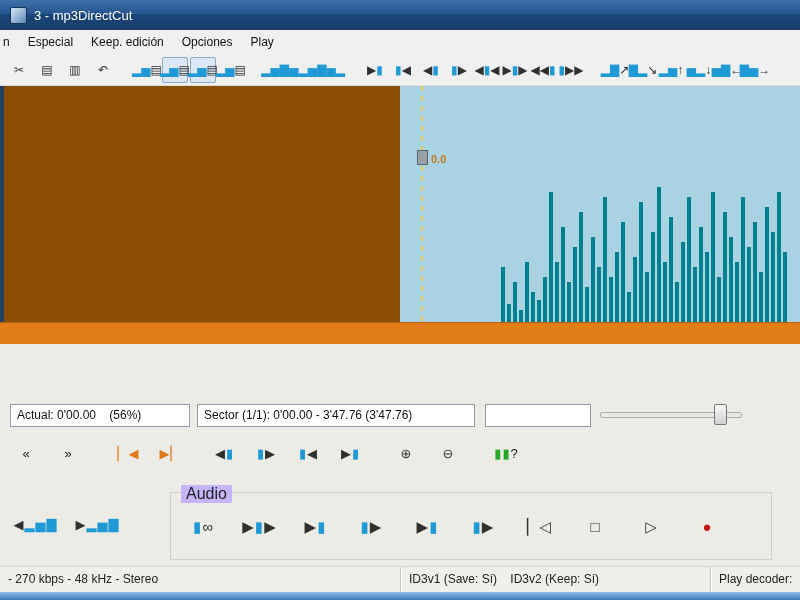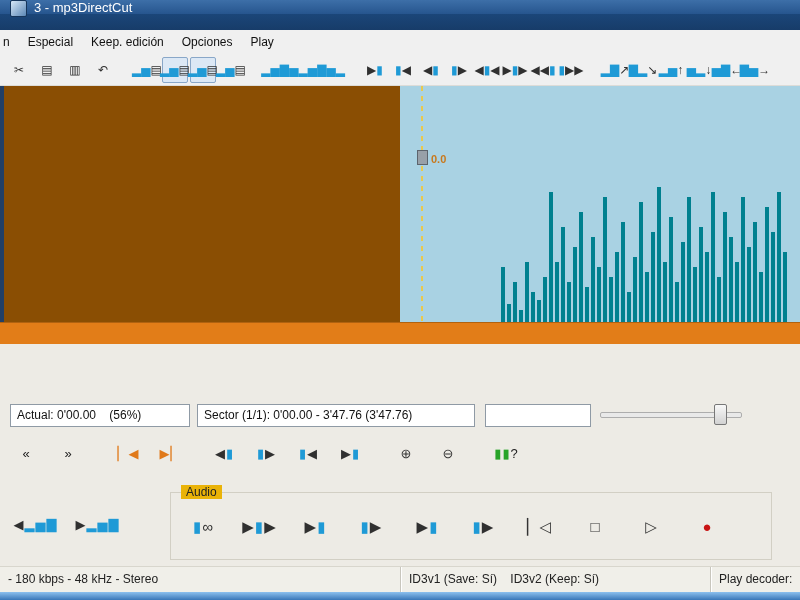--- a/index.html
+++ b/index.html
@@ -2,21 +2,21 @@
 <html style="--played: #8a4e03; --remaining: #a9d2e3; --bars: #00808f; --strip: #e27d18; --cursor: #e9c94d;"><head>
 <meta charset="utf-8">
 <style>
   html,body{margin:0;padding:0}
   body{width:800px;height:600px;overflow:hidden;position:relative;
        font-family:"Liberation Sans",sans-serif;background:#f0f0f0}
 
   
   .titlebar{position:absolute;left:0;top:0;width:800px;height:30px;
     background:linear-gradient(180deg,#3d6fa8 0%,#27568f 45%,#1b4679 46%,#173c69 100%);
-    display:flex;color:#fff;font-size:13px}
+    display:flex;align-items:center;color:#fff;font-size:13px}
   .app-icon{width:15px;height:15px;margin:0 7px 0 10px;border-radius:2px;
     background:linear-gradient(135deg,#d6e7f7,#5b87b5);border:1px solid #16355a;display:inline-block}
 
   
   .menubar{position:absolute;top:30px;left:0;width:800px;height:24px;background:#f0f0f0;
     display:flex;align-items:center;font-size:12px;color:#111;border-bottom:1px solid #e3e3e3}
   .menu-item{padding:4px 9px;cursor:default}
   .menu-item:first-child{padding-left:3px}
 
   
@@ -57,21 +57,21 @@
   .transport .tgroup{margin-right:20px}
   .transport .tgroup:nth-child(2){margin-right:14px}
   .transport .tgroup:nth-child(3){margin-right:16px}
   .transport .tgroup:nth-child(4){margin-right:18px}
   .transport .btn{width:38px;height:26px;font-size:13px;gap:1px}
 
   .left-btns{position:absolute;top:156px;left:8px;display:flex;gap:8px}
   .left-btns .btn{width:52px;height:46px;font-size:13px;gap:1px}
 
   .audio-box{position:absolute;left:170px;top:148px;width:600px;height:66px;border:1px solid #d2cfc4}
-  .audio-label{position:absolute;top:-8px;left:10px;background:#eab308;padding:0 5px;font-size:12px;color:#222}
+  .audio-label{position:absolute;top:-8px;left:10px;background:#c4b5fd;padding:0 5px;font-size:16px;color:#222}
   .audio-btns{position:absolute;left:10px;top:12px;display:flex;gap:12px;align-items:center}
   .audio-btns .btn{width:42px;height:40px;font-size:15px;gap:1px}
 
   
   .statusbar{position:absolute;top:566px;left:0;width:800px;height:26px;background:#f0efe9;
     border-top:1px solid #d8d6cd;font-size:12px;color:#222;display:flex;box-sizing:border-box}
   .sb{line-height:24px;padding-left:8px;box-sizing:border-box;white-space:pre;overflow:hidden}
   .s1{width:400px}
   .s2{width:310px;border-left:1px solid #c8c6bd;box-shadow:inset 1px 0 0 #fff}
   .s3{flex:1;border-left:1px solid #c8c6bd;box-shadow:inset 1px 0 0 #fff}
@@ -405,20 +405,20 @@
           </div>
           <div class="btn">
             <span style="color: rgb(200, 20, 20);">●</span>
           </div>
         </div>
     </div>
 
   </div>
 
   <div class="statusbar">
-    <div class="sb s1">- 180 kbps - 48 kHz - Stereo</div>
+    <div class="sb s1">- 270 kbps - 48 kHz - Stereo</div>
     <div class="sb s2">ID3v1 (Save: Sí)    ID3v2 (Keep: Sí)</div>
     <div class="sb s3">Play decoder:</div>
   </div>
 
   <div class="taskbar"></div>
 
 </div>
 
 </body></html>

